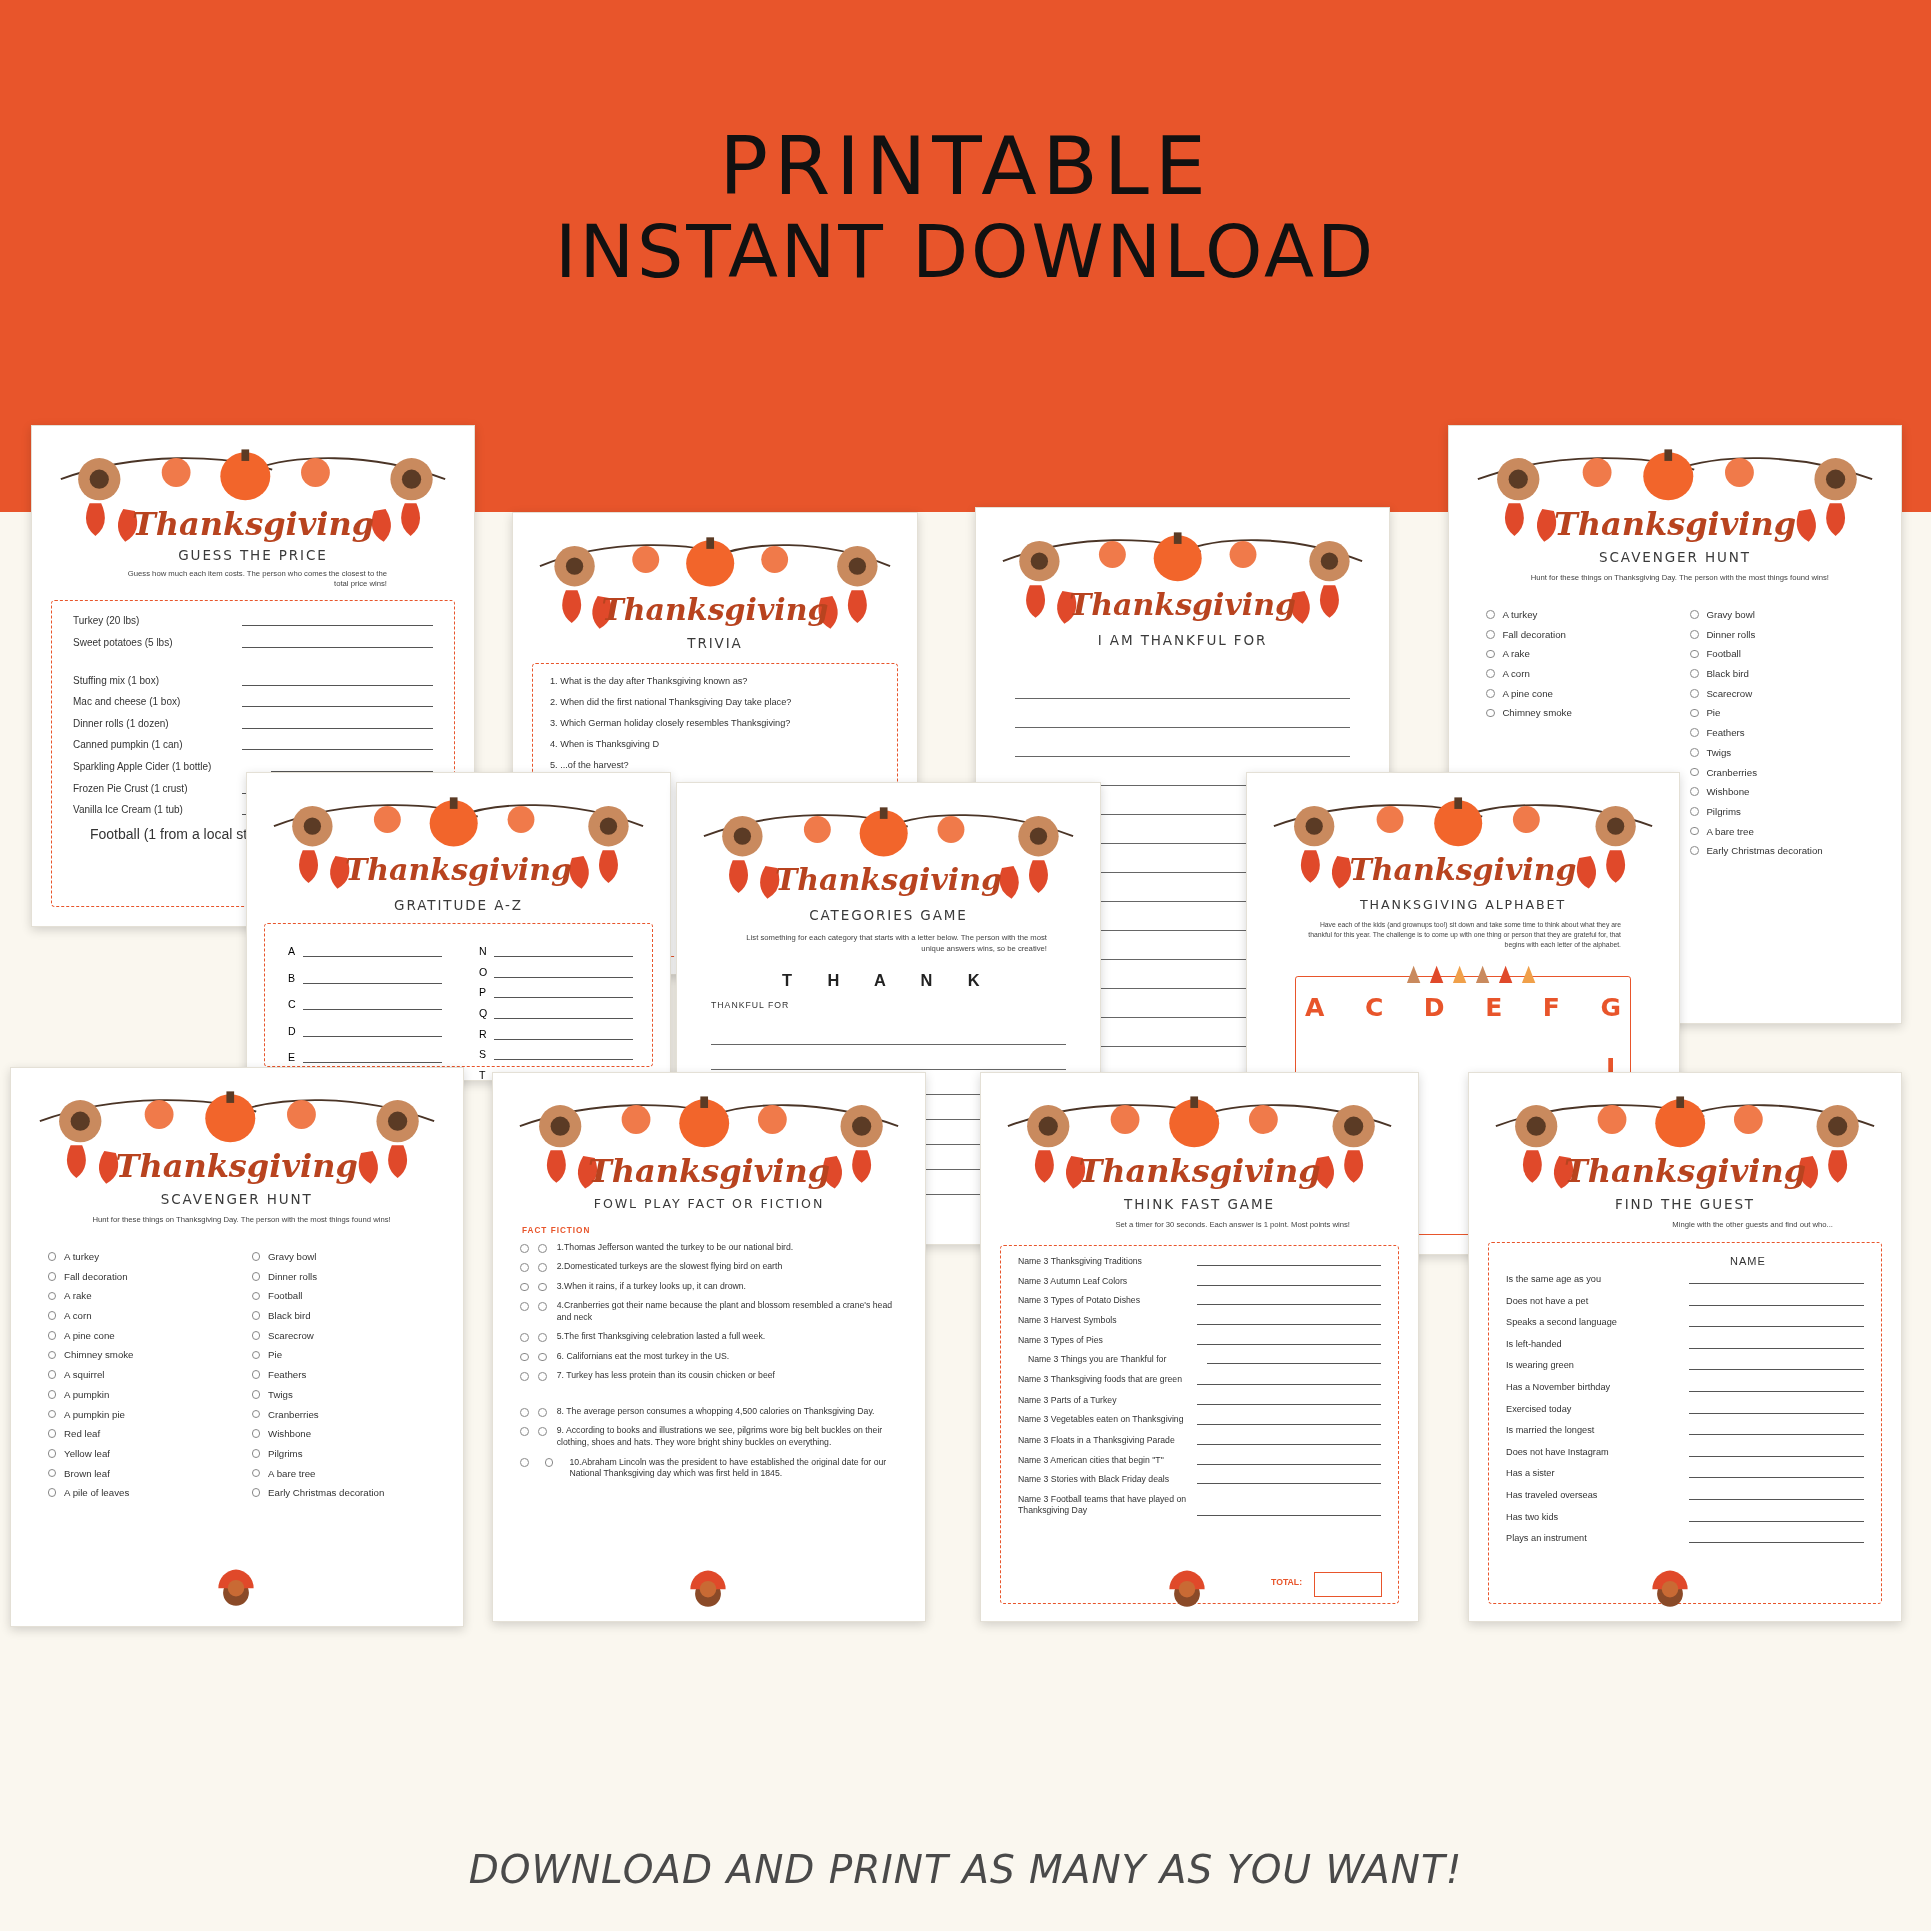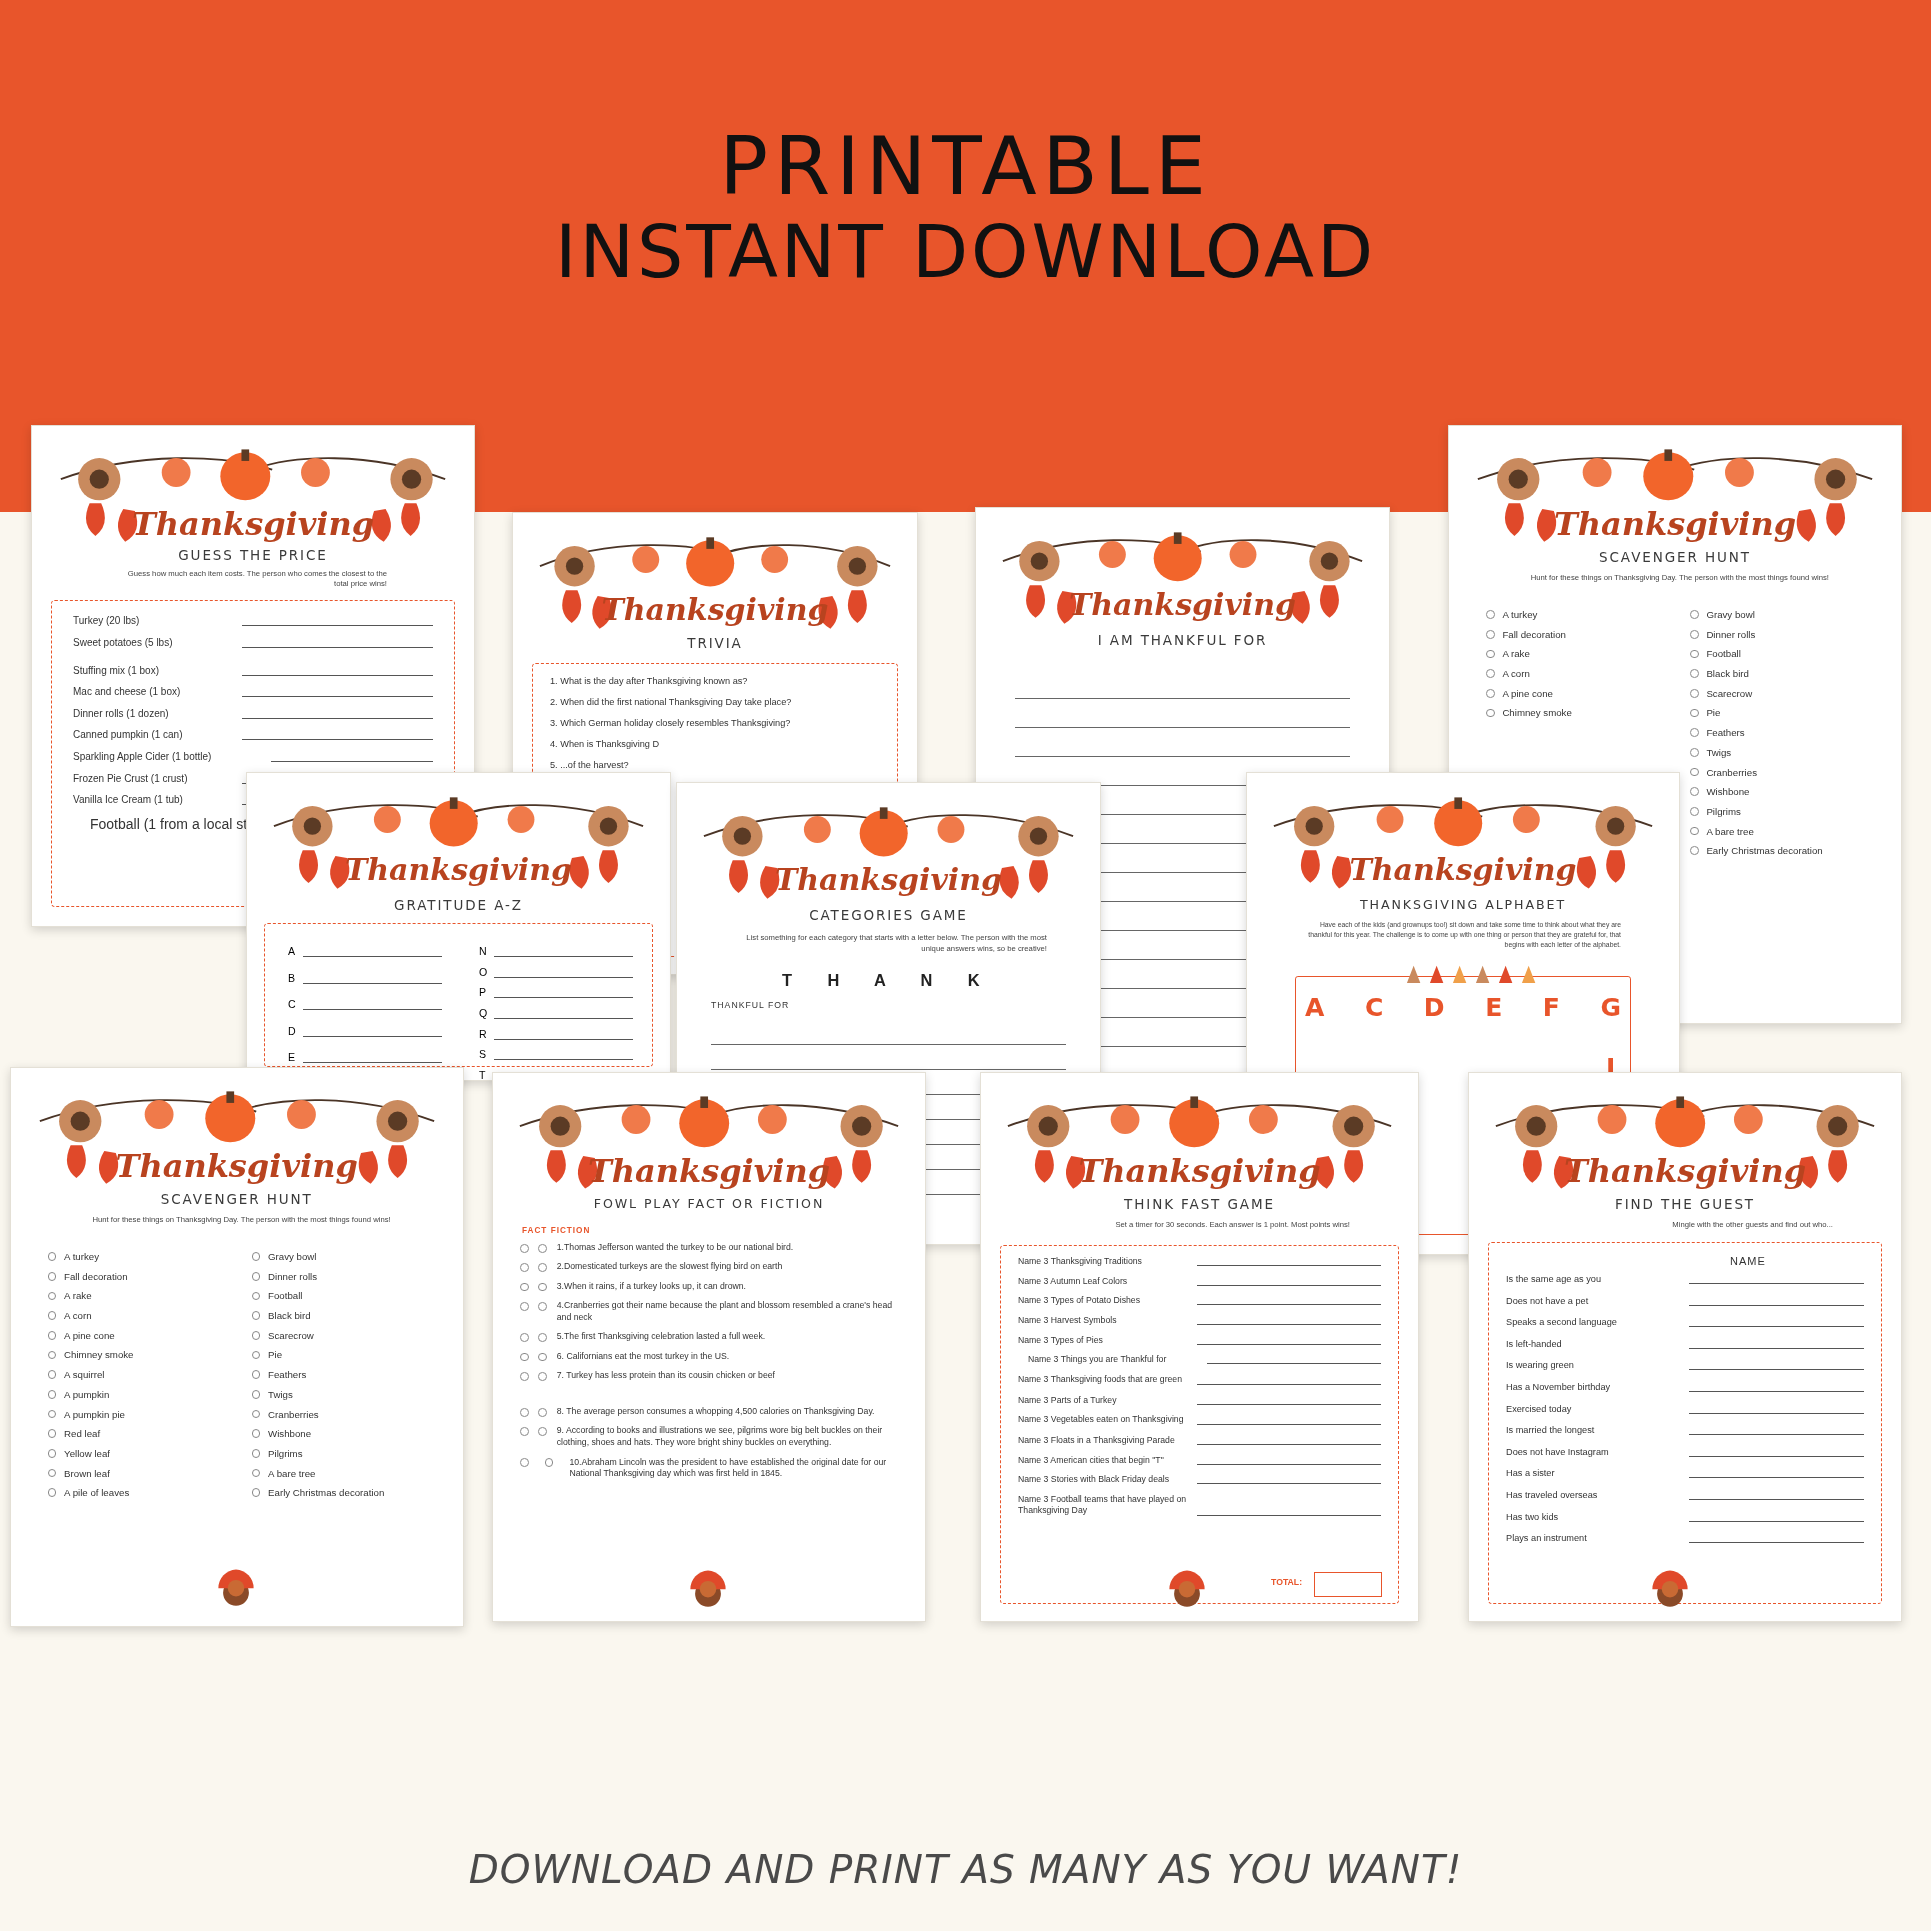--- a/index.html
+++ b/index.html
@@ -111,21 +111,21 @@
   </svg>
   <div class="script" style="top:79px; font-size:32px;">Thanksgiving</div>
   <div class="sub-title" style="top:121px; font-size:13.5px;">GUESS THE PRICE</div>
   <div class="desc" style="top:143px; font-size:7.7px; padding:0 87px; line-height:1.35;">Guess how much each item costs. The person who comes the closest to the total price wins!</div>
   <div class="dashed-box" style="left:19.3px; top:174px; right:19.3px; bottom:19.3px;"></div>
   <div style="position:absolute; left:41px; top:189px; right:41px;">
     <div class="line-row" style="margin-bottom:10.6px;">
         <span class="item-label" style="font-size:10px; width:169px;">Turkey (20 lbs)</span>
         <span class="rule"></span>
       </div>
-    <div class="line-row" style="margin-bottom:17px;align-items:flex-end;">
+    <div class="line-row" style="margin-bottom:27px;align-items:flex-end;">
         <span class="item-label" style="font-size:10px; width:169px;">Sweet potatoes (5 lbs)</span>
         <span class="rule"></span>
       </div>
     <div class="line-row" style="margin-bottom:10.6px;">
         <span class="item-label" style="font-size:10px; width:169px;">Stuffing mix (1 box)</span>
         <span class="rule"></span>
       </div>
     <div class="line-row" style="margin-bottom:10.6px;">
         <span class="item-label" style="font-size:10px; width:169px;">Mac and cheese (1 box)</span>
         <span class="rule"></span>

